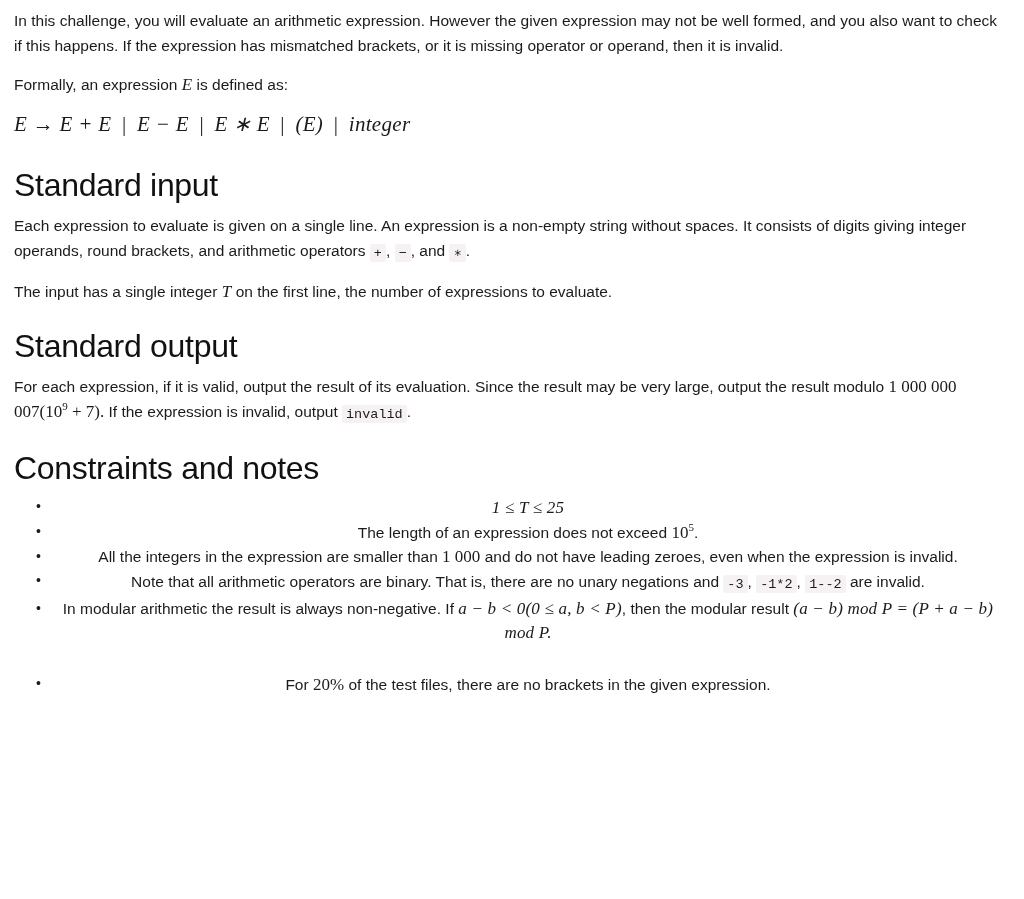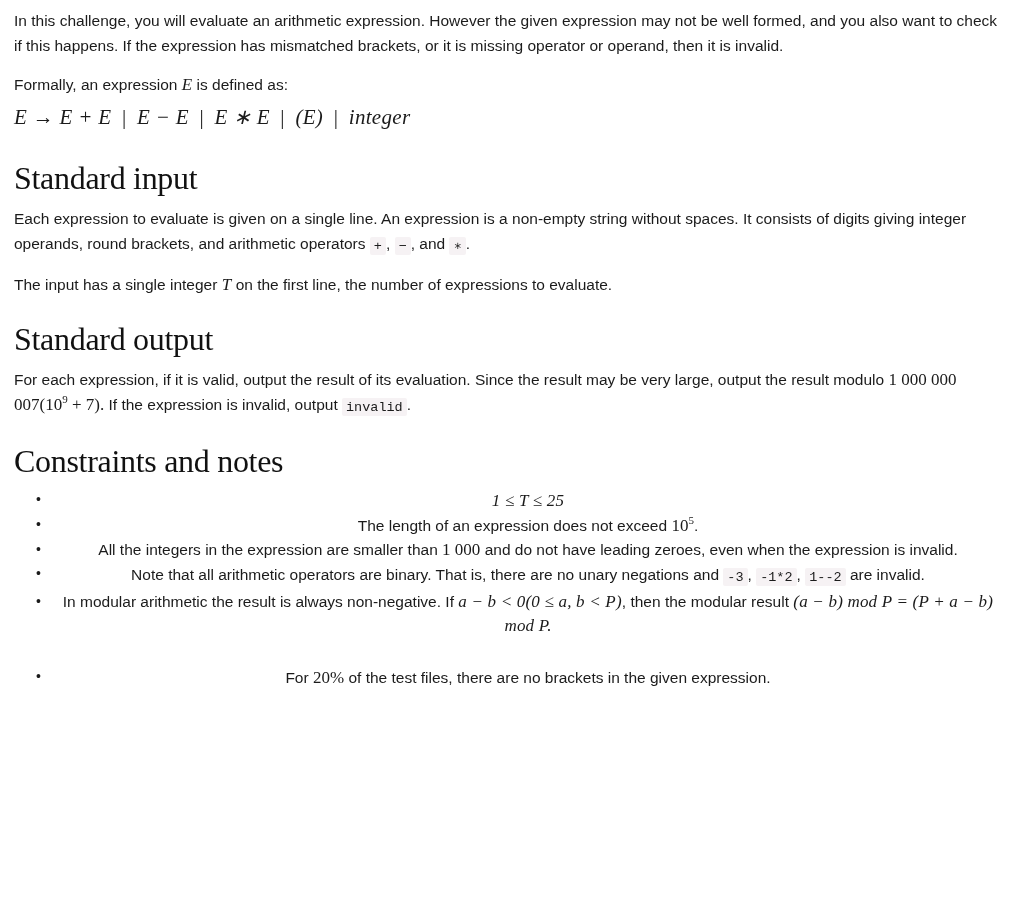--- a/index.html
+++ b/index.html
@@ -22,21 +22,21 @@
   p {
     margin: 0 0 0 0;
     font-size: 15.5px;
     line-height: 25px;
     color: #1b1b1b;
   }
   .para {
     margin-bottom: 14px;
   }
   .para-tight {
-    margin-bottom: 5px;
+    margin-bottom: 12px;
   }
   
   .m {
     font-family: "Liberation Serif", "DejaVu Serif", serif;
     font-style: italic;
     font-size: 17px;
     letter-spacing: 0.2px;
   }
   .mr {
     font-family: "Liberation Serif", "DejaVu Serif", serif;
@@ -54,21 +54,21 @@
   }
   .grammar .up {
     font-style: normal;
   }
   .grammar .bar {
     font-style: normal;
     padding: 0 5px;
     font-size: 21px;
   }
   h2 {
-    font-family: Liberation Serif, serif;
+    font-family: Liberation Sans, sans-serif;
     font-weight: 400;
     font-size: 32px;
     line-height: 40px;
     color: #111111;
     margin: 22px 0 8px 0;
     letter-spacing: -0.3px;
   }
   h2.first-h {
     margin-top: 26px;
   }

